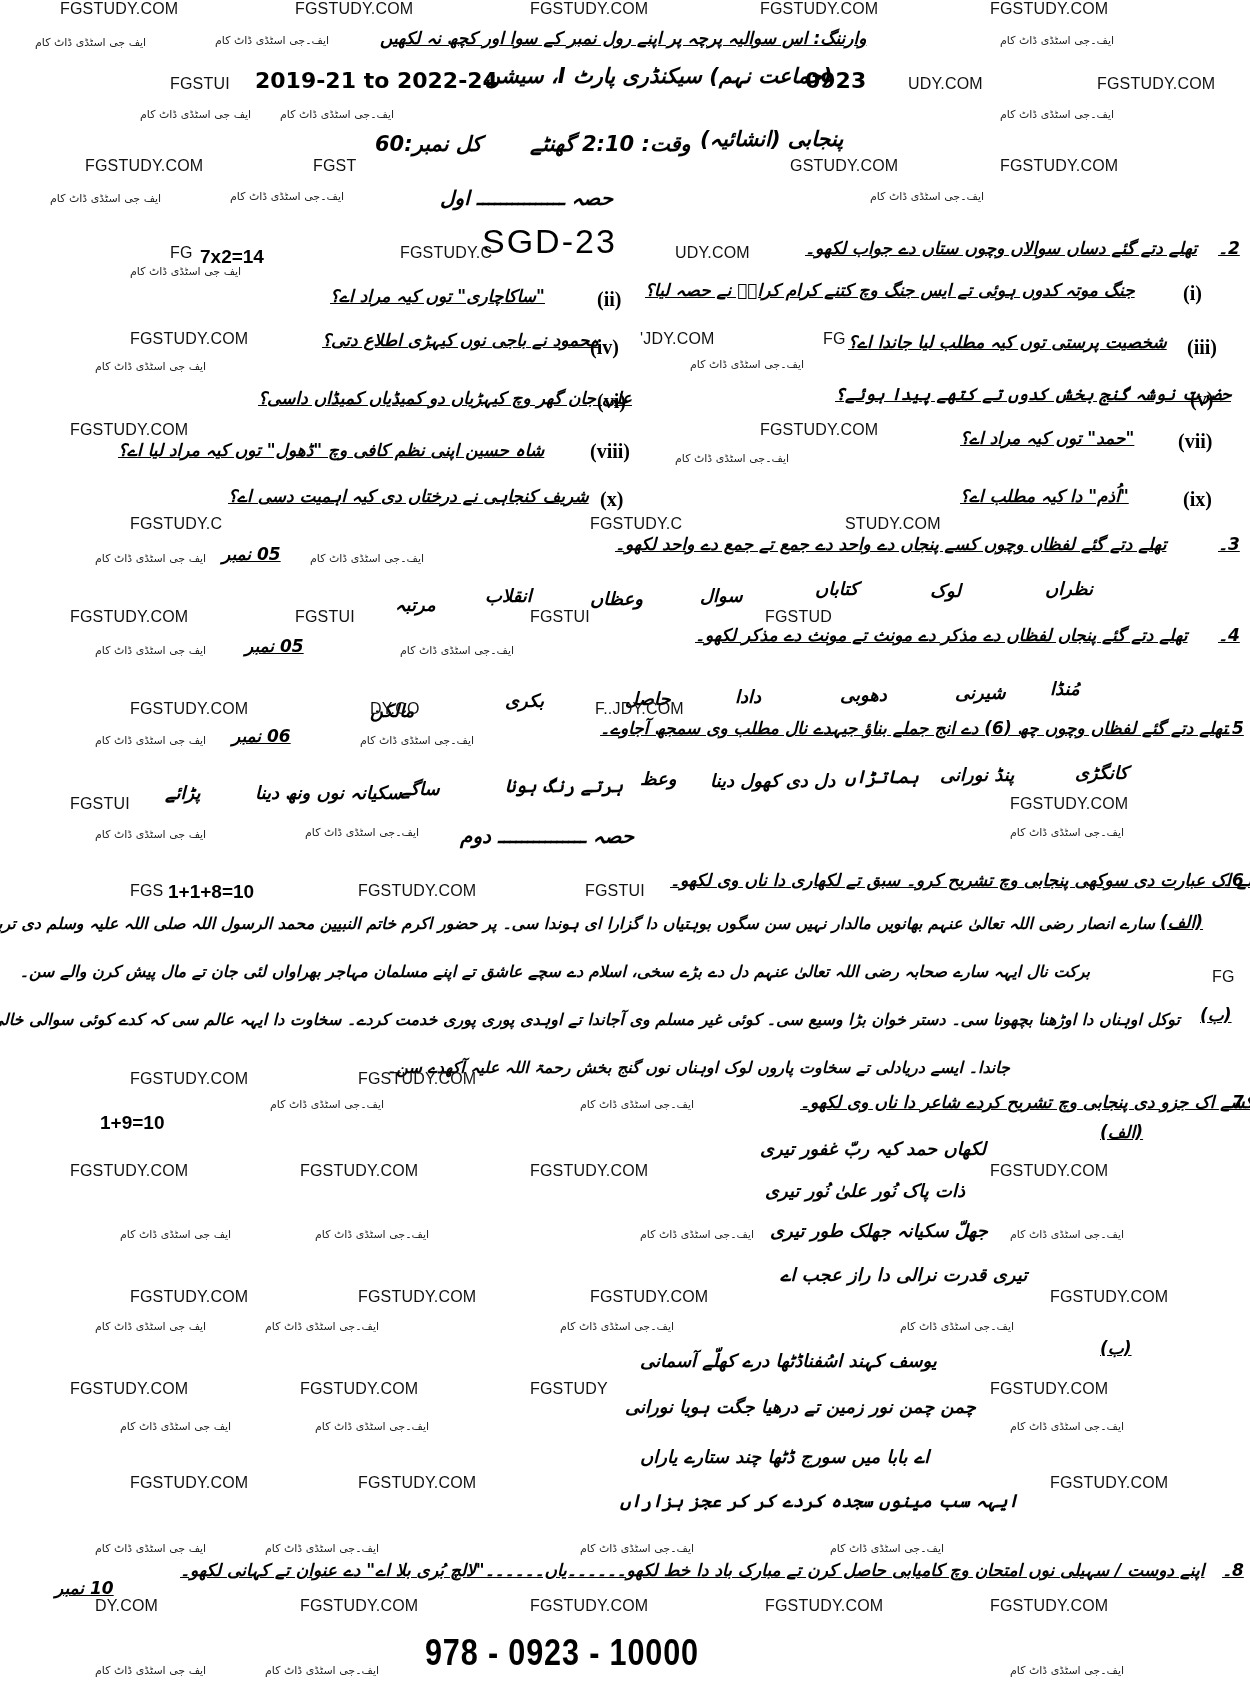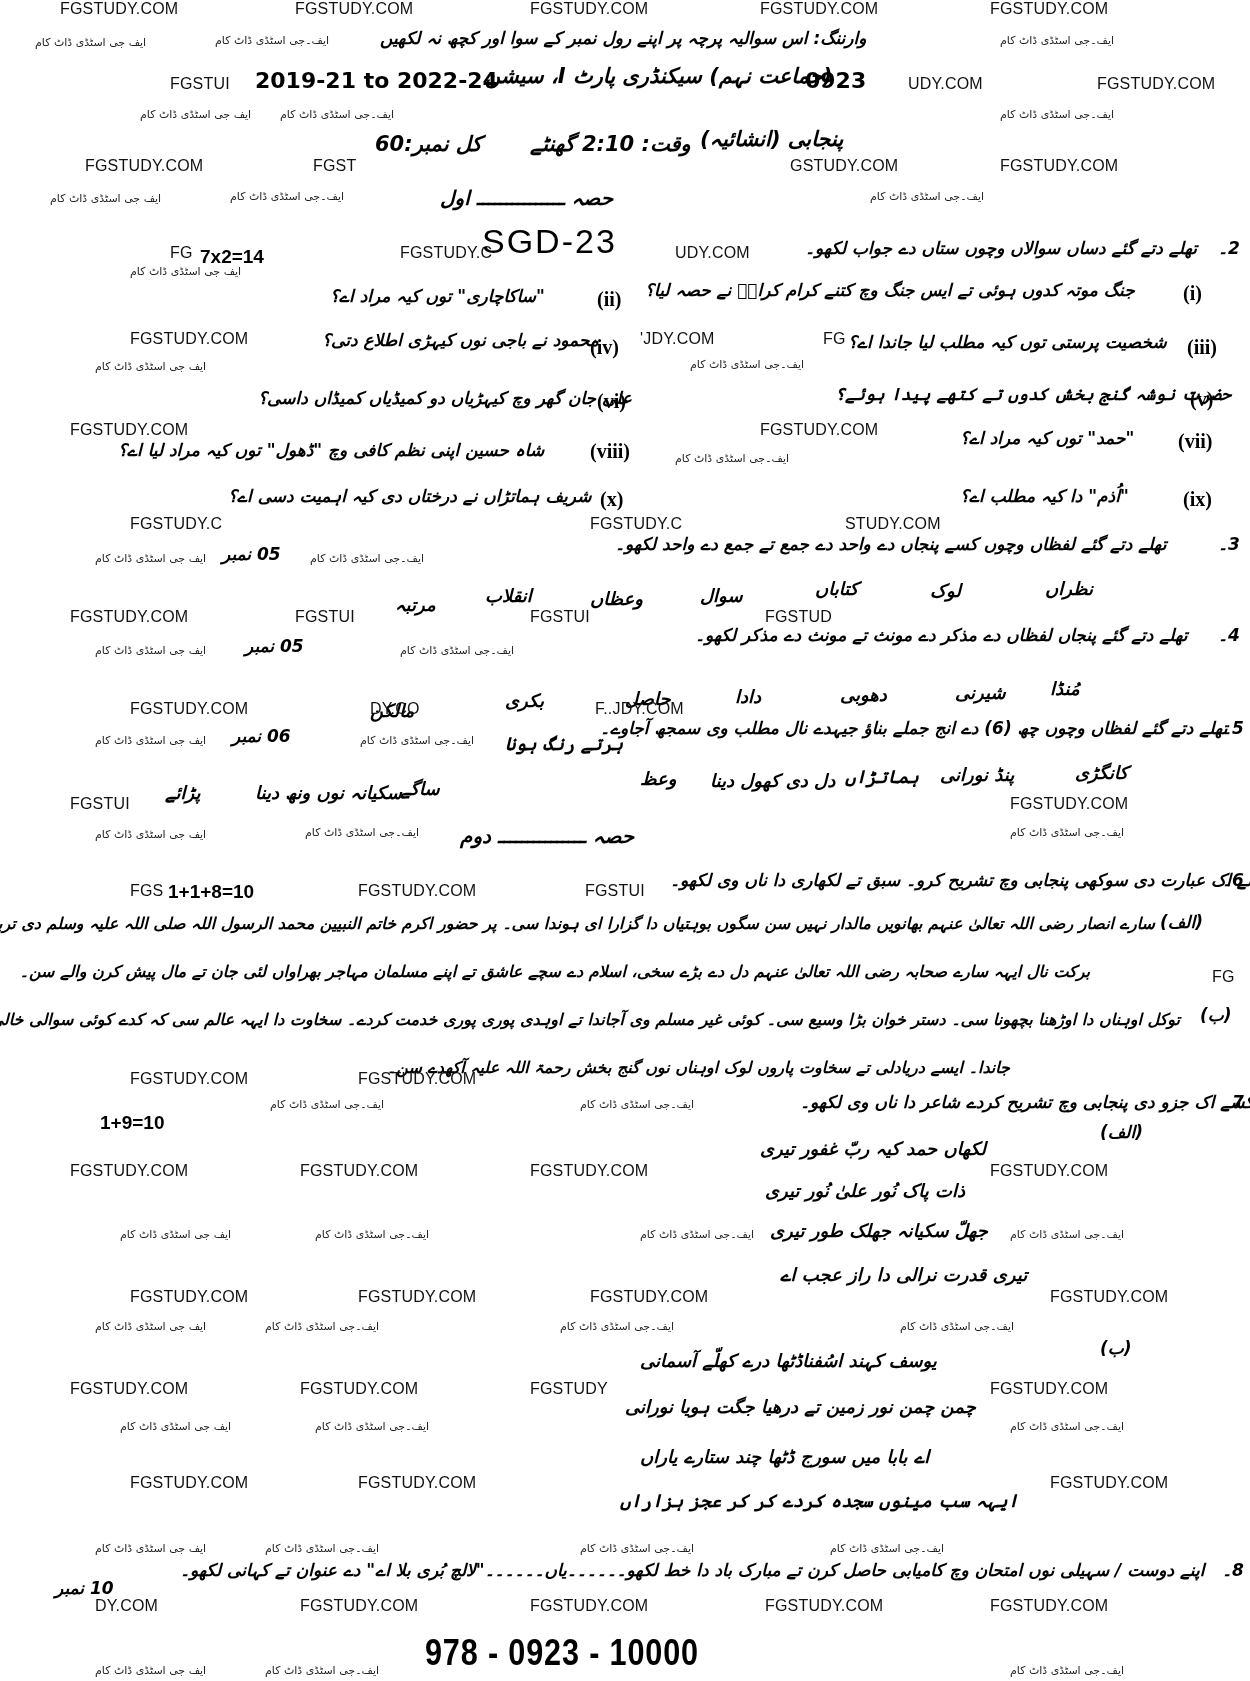--- a/index.html
+++ b/index.html
@@ -1,21 +1,21 @@
 <!DOCTYPE html>
 <html><head>
 <meta charset="utf-8">
 <style>
   html, body { margin: 0; padding: 0; background: #ffffff; }
   body { width: 1250px; height: 1681px; position: relative; overflow: hidden; color: #000; font-family: "DejaVu Sans", sans-serif; }
   .abs { position: absolute; white-space: nowrap; }
   .wm { font-family: "Liberation Sans", sans-serif; font-size: 16px; color: #111; letter-spacing: 0.2px; }
   .wmu { font-family: "DejaVu Sans", sans-serif; font-size: 11px; color: #222; direction: rtl; }
   .urdu { font-family: "DejaVu Sans", sans-serif; direction: rtl; font-weight: bold; font-style: italic; color: #000; }
-  .q { font-size: 17px; }
+  .q { font-size: 17px; text-decoration: underline; }
   .big { font-size: 21px; }
   .num { font-family: "Liberation Sans", sans-serif; font-weight: bold; font-size: 19px; direction: ltr; }
   .roman { font-family: "Liberation Serif", serif; font-weight: bold; font-size: 20px; direction: ltr; }
   .hand { font-family: "Liberation Sans", sans-serif; font-size: 34px; font-weight: normal; letter-spacing: 2px; }
   .title { font-family: "DejaVu Sans", sans-serif; font-weight: bold; font-size: 22px; }
   .word { font-size: 18px; }
   .verse { font-size: 18px; text-align: center; }
   .isbn { font-family: "Liberation Sans", sans-serif; font-weight: bold; font-size: 36px; letter-spacing: 1px; transform: scaleX(0.85); transform-origin: left; }
   .para { font-size: 16px; width: 1200px; text-align: right; }
   .sec { font-size: 20px; }
@@ -91,21 +91,21 @@
 <div class="abs roman" style="left:1190px;top:388px">(v)</div>
 
 <div class="abs wm" style="left:70px;top:421px">FGSTUDY.COM</div>
 <div class="abs wm" style="left:760px;top:421px">FGSTUDY.COM</div>
 <div class="abs urdu q" style="left:960px;top:428px">"حمد" توں کیہ مراد اے؟</div>
 <div class="abs roman" style="left:1178px;top:430px">(vii)</div>
 <div class="abs urdu q" style="left:118px;top:440px">شاہ حسین اپنی نظم کافی وچ "ڈھول" توں کیہ مراد لیا اے؟</div>
 <div class="abs roman" style="left:590px;top:440px">(viii)</div>
 <div class="abs wmu" style="left:675px;top:452px">ایف۔جی اسٹڈی ڈاٹ کام</div>
 
-<div class="abs urdu q" style="left:228px;top:486px">شریف ہماتڑاں نے درختاں دی کیہ اہمیت دسی اے؟</div>
+<div class="abs urdu q" style="left:228px;top:486px">شریف کنجاہی نے درختاں دی کیہ اہمیت دسی اے؟</div>
 <div class="abs roman" style="left:600px;top:488px">(x)</div>
 <div class="abs urdu q" style="left:960px;top:486px">"اُذم" دا کیہ مطلب اے؟</div>
 <div class="abs roman" style="left:1183px;top:488px">(ix)</div>
 
 <div class="abs wm" style="left:130px;top:515px">FGSTUDY.C</div>
 <div class="abs wm" style="left:590px;top:515px">FGSTUDY.C</div>
 <div class="abs wm" style="left:845px;top:515px">STUDY.COM</div>
 <div class="abs wmu" style="left:95px;top:552px">ایف جی اسٹڈی ڈاٹ کام</div>
 <div class="abs urdu q" style="left:222px;top:544px">05 نمبر</div>
 <div class="abs wmu" style="left:310px;top:552px">ایف۔جی اسٹڈی ڈاٹ کام</div>
@@ -145,21 +145,21 @@
 <div class="abs urdu q" style="left:232px;top:726px">06 نمبر</div>
 <div class="abs wmu" style="left:360px;top:734px">ایف۔جی اسٹڈی ڈاٹ کام</div>
 <div class="abs urdu q" style="left:600px;top:718px">تھلے دتے گئے لفظاں وچوں چھ (6) دے انج جملے بناؤ جیہدے نال مطلب وی سمجھ آجاوے۔</div>
 <div class="abs urdu q" style="left:1222px;top:718px">5۔</div>
 
 <div class="abs urdu word" style="left:1075px;top:762px">کانگڑی</div>
 <div class="abs urdu word" style="left:940px;top:764px">پنڈ نورانی</div>
 <div class="abs urdu word" style="left:845px;top:766px">ہماتڑاں</div>
 <div class="abs urdu word" style="left:710px;top:770px">دل دی کھول دینا</div>
 <div class="abs urdu word" style="left:640px;top:768px">وعظ</div>
-<div class="abs urdu word" style="left:505px;top:733px">ہرتے رنگ ہونا</div>
+<div class="abs urdu word" style="left:505px;top:775px">ہرتے رنگ ہونا</div>
 <div class="abs urdu word" style="left:400px;top:778px">ساگے</div>
 <div class="abs urdu word" style="left:255px;top:782px">سکیانہ نوں ونھ دینا</div>
 <div class="abs urdu word" style="left:165px;top:782px">پڑائے</div>
 <div class="abs wm" style="left:70px;top:795px">FGSTUI</div>
 <div class="abs wm" style="left:1010px;top:795px">FGSTUDY.COM</div>
 
 <div class="abs wmu" style="left:95px;top:828px">ایف جی اسٹڈی ڈاٹ کام</div>
 <div class="abs wmu" style="left:305px;top:826px">ایف۔جی اسٹڈی ڈاٹ کام</div>
 <div class="abs urdu sec" style="left:460px;top:824px">حصہ ـــــــــــــــ دوم</div>
 <div class="abs wmu" style="left:1010px;top:826px">ایف۔جی اسٹڈی ڈاٹ کام</div>

